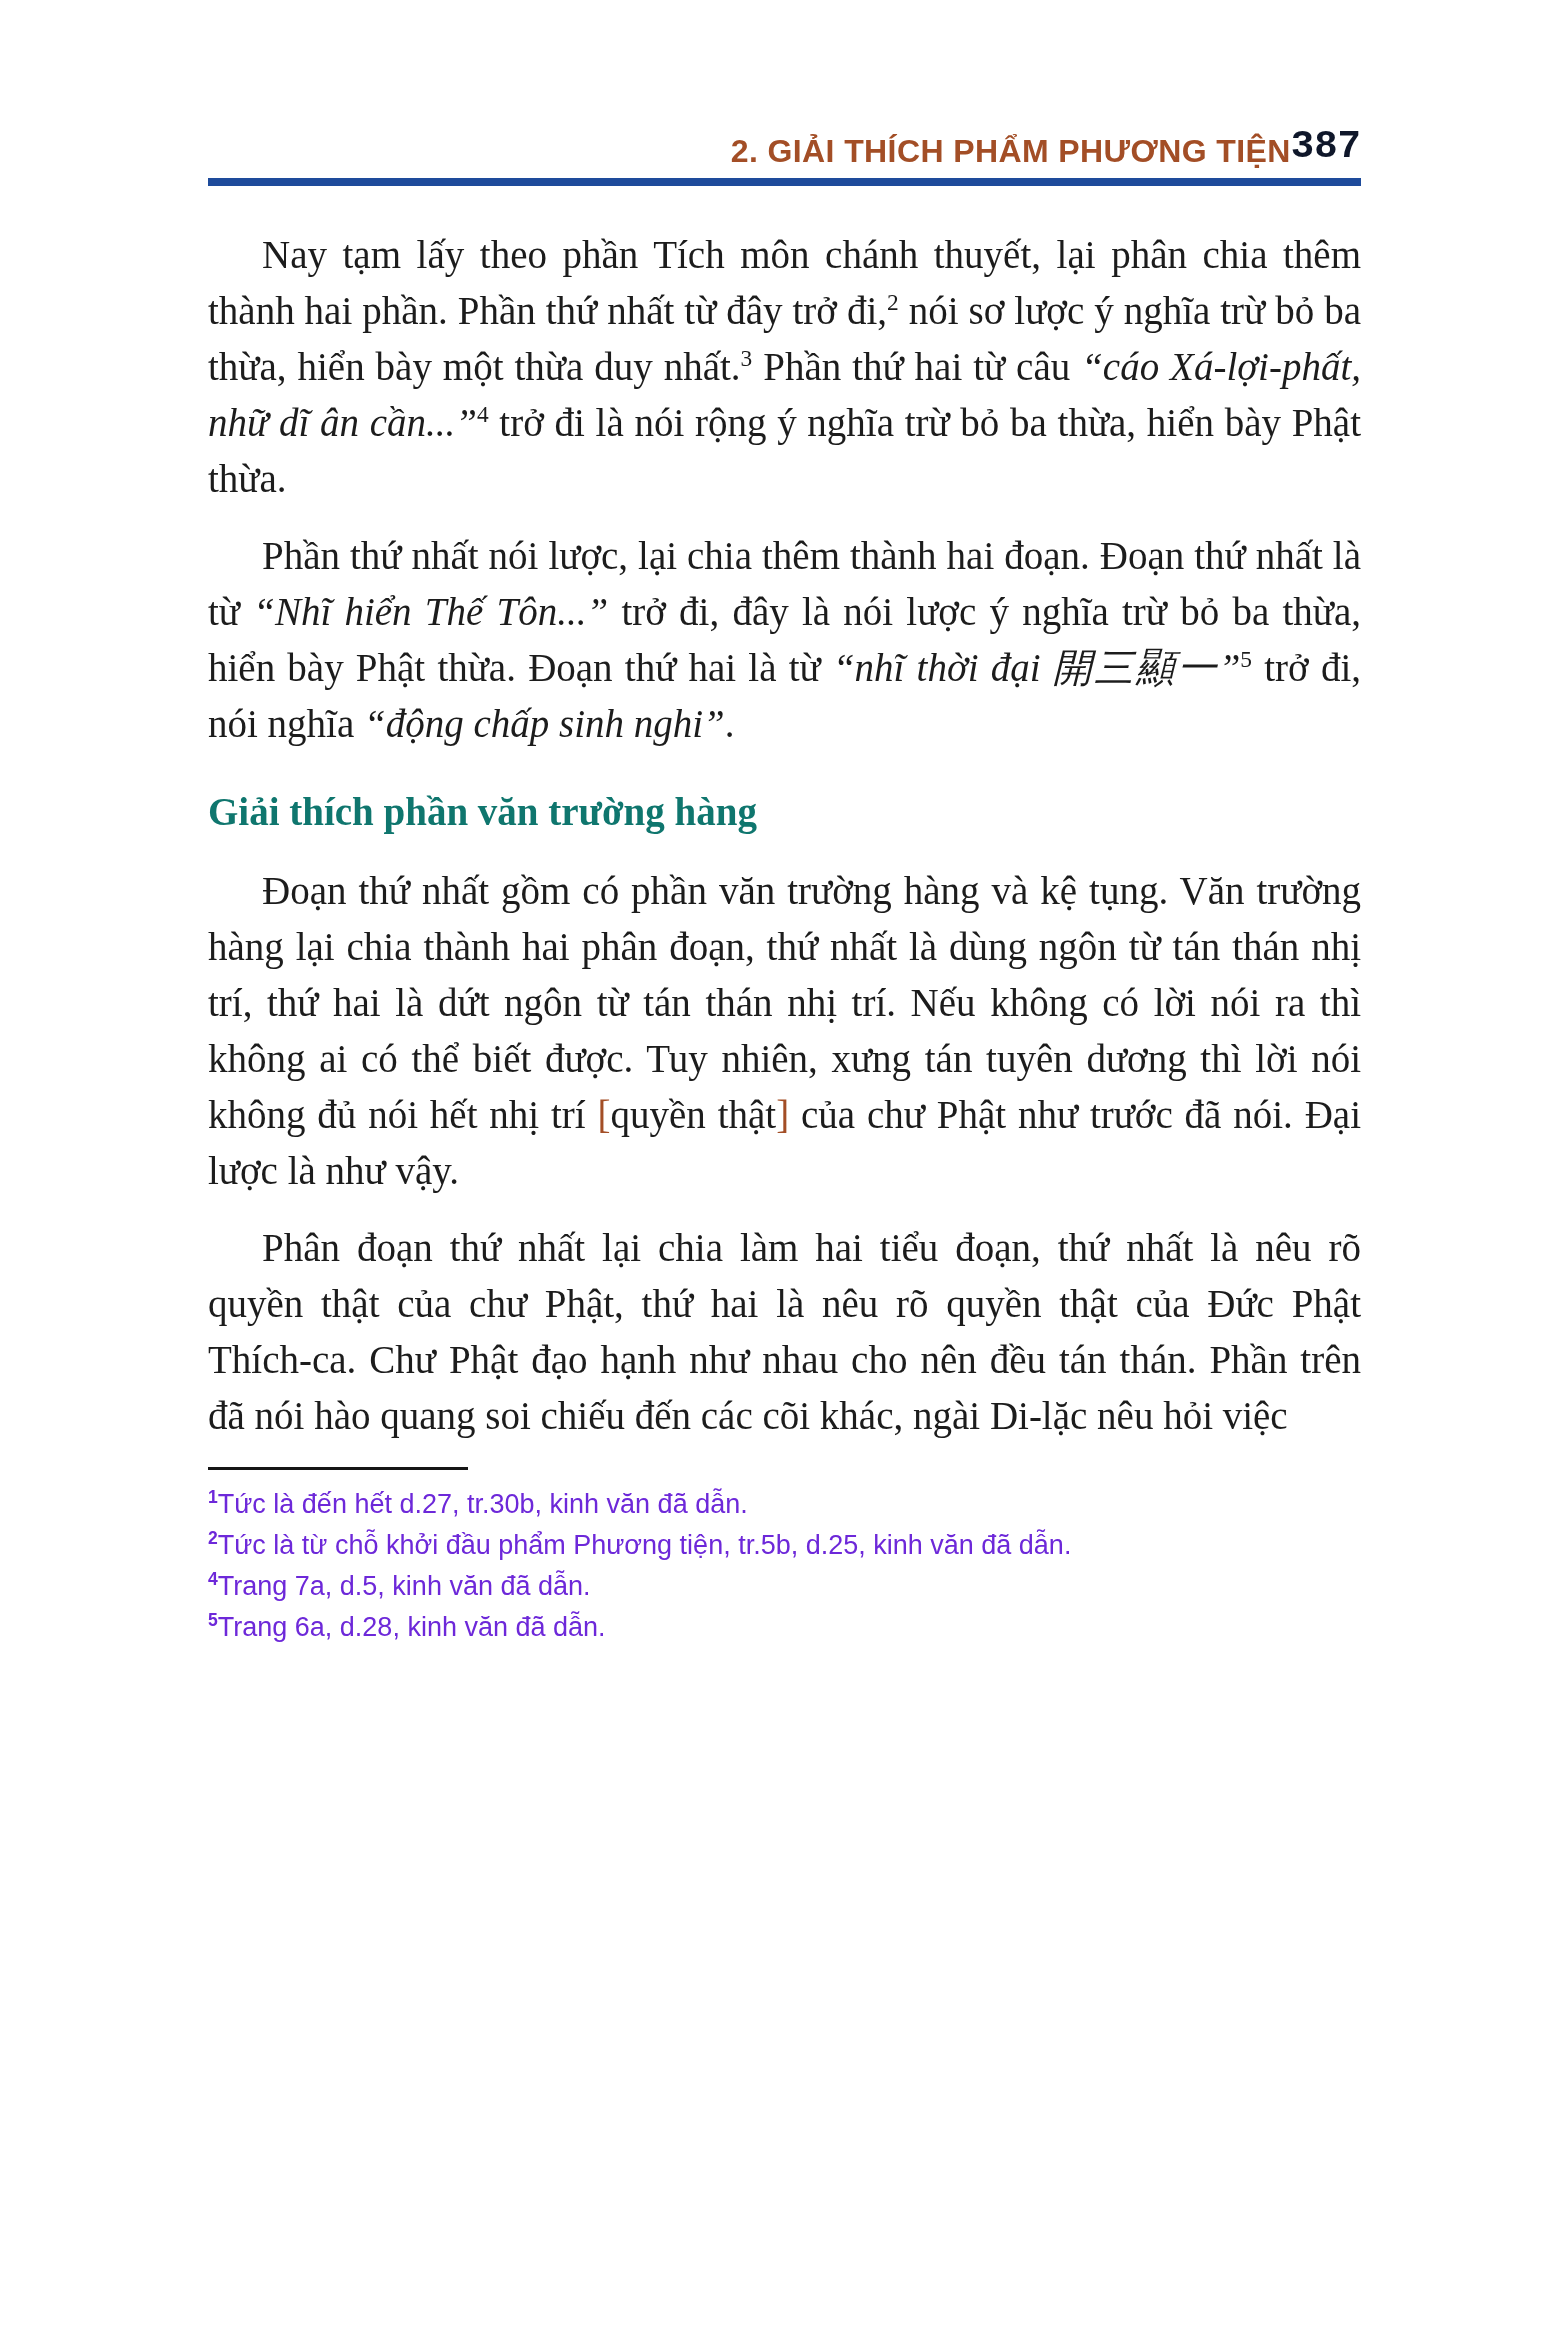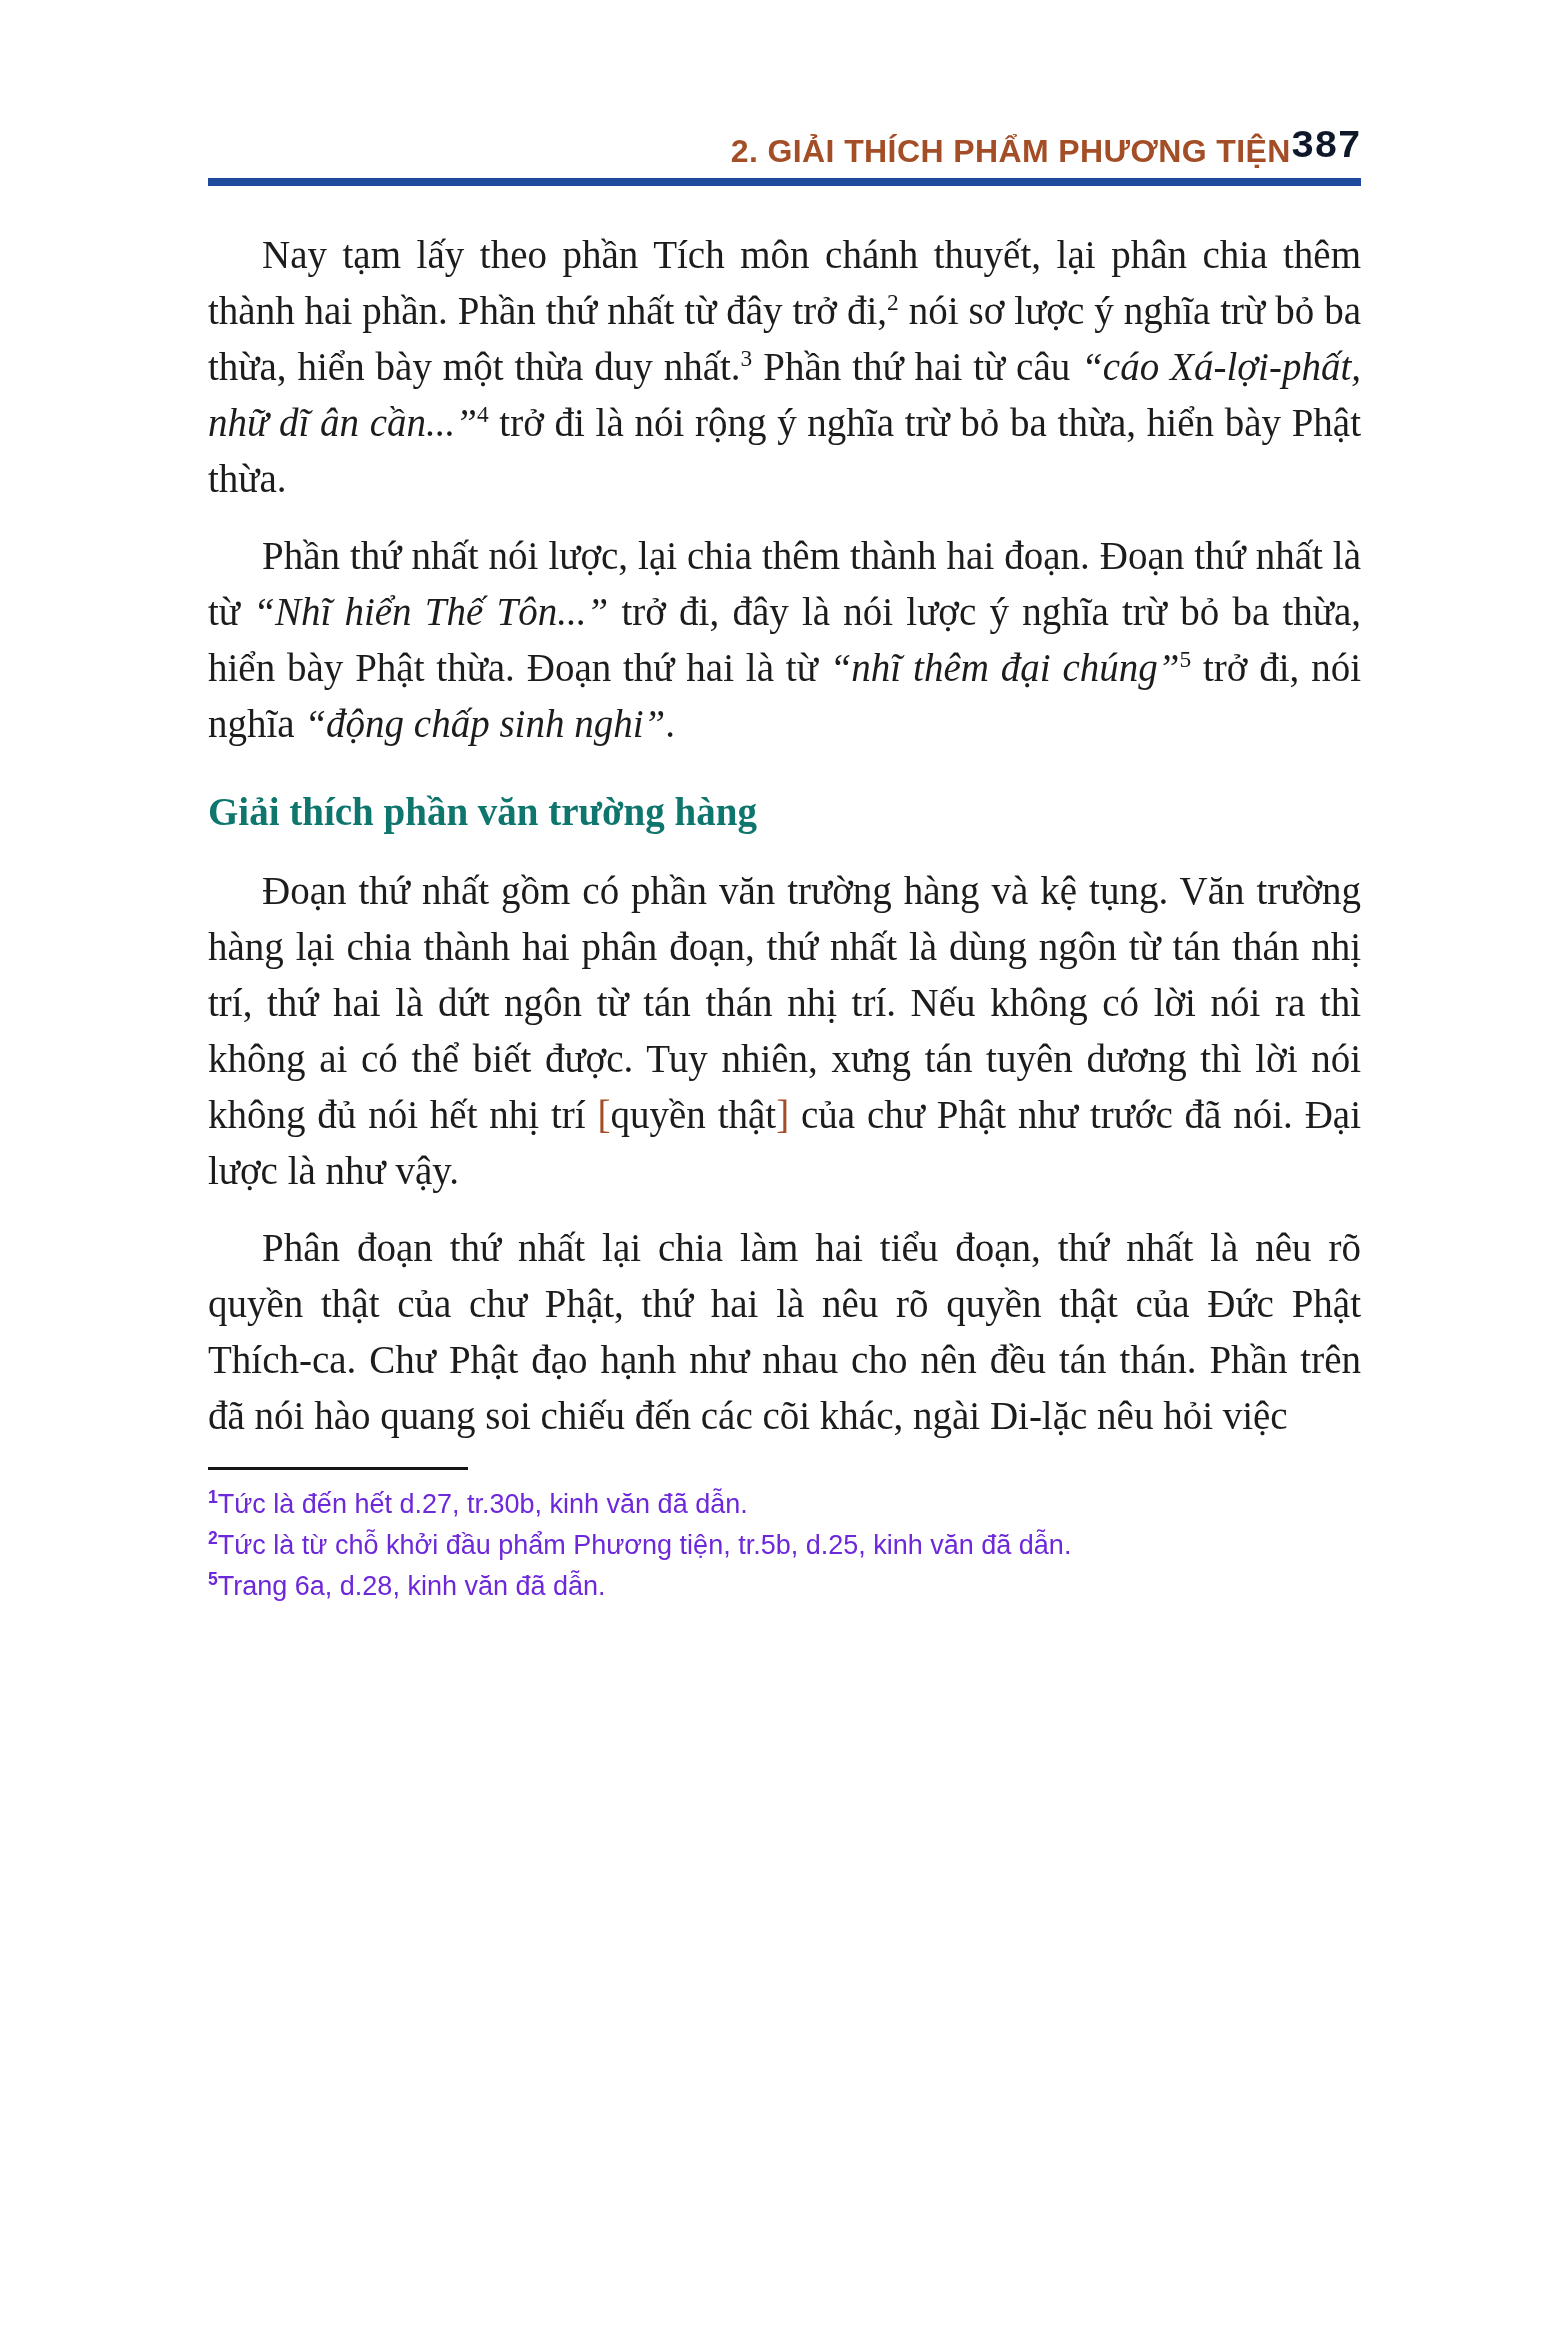--- a/index.html
+++ b/index.html
@@ -109,28 +109,29 @@
 
   <div class="running-header">
     <span class="section-label">2. GIẢI THÍCH PHẨM PHƯƠNG TIỆN</span>
     <span class="page-number">387</span>
   </div>
 
   <div class="header-rule"></div>
 
   <div class="content" id="content">
       <p><span>Nay tạm lấy theo phần Tích môn chánh thuyết, lại phân chia thêm thành hai phần. Phần thứ nhất từ đây trở đi,</span><sup>2</sup><span> nói sơ lược ý nghĩa trừ bỏ ba thừa, hiển bày một thừa duy nhất.</span><sup>3</sup><span> Phần thứ hai từ câu </span><span class="it">“cáo Xá-lợi-phất, nhữ dĩ ân cần...”</span><sup>4</sup><span> trở đi là nói rộng ý nghĩa trừ bỏ ba thừa, hiển bày Phật thừa.</span></p>
-      <p><span>Phần thứ nhất nói lược, lại chia thêm thành hai đoạn. Đoạn thứ nhất là từ </span><span class="it">“Nhĩ hiển Thế Tôn...”</span><span> trở đi, đây là nói lược ý nghĩa trừ bỏ ba thừa, hiển bày Phật thừa. Đoạn thứ hai là từ </span><span class="it">“nhĩ thêm đại chúng”</span><sup>5</sup><span> trở đi, nói nghĩa </span><span class="it">“động chấp sinh nghi”</span><span>.</span></p>
+      <p><span>Phần thứ nhất nói lược, lại chia thêm thành hai đoạn. Đoạn thứ nhất là từ </span><span class="it">“Nhĩ hiển Thế Tôn...”</span><span> trở đi, đây là nói lược ý nghĩa trừ bỏ ba thừa, hiển bày Phật thừa. Đoạn thứ hai là từ </span><span class="it">“nhĩ thời đại 開三顯一”</span><sup>5</sup><span> trở đi, nói nghĩa </span><span class="it">“động chấp sinh nghi”</span><span>.</span></p>
       <h2>Giải thích phần văn trường hàng</h2>
       <p><span>Đoạn thứ nhất gồm có phần văn trường hàng và kệ tụng. Văn trường hàng lại chia thành hai phân đoạn, thứ nhất là dùng ngôn từ tán thán nhị trí, thứ hai là dứt ngôn từ tán thán nhị trí. Nếu không có lời nói ra thì không ai có thể biết được. Tuy nhiên, xưng tán tuyên dương thì lời nói không đủ nói hết nhị trí </span><span class="bk">[</span><span>quyền thật</span><span class="bk">]</span><span> của chư Phật như trước đã nói. Đại lược là như vậy.</span></p>
       <p><span>Phân đoạn thứ nhất lại chia làm hai tiểu đoạn, thứ nhất là nêu rõ quyền thật của chư Phật, thứ hai là nêu rõ quyền thật của Đức Phật Thích-ca. Chư Phật đạo hạnh như nhau cho nên đều tán thán. Phần trên đã nói hào quang soi chiếu đến các cõi khác, ngài Di-lặc nêu hỏi việc</span></p>
     </div>
 
   <div class="fn-rule"></div>
 
   <div class="footnotes" id="footnotes">
       <p><sup>1</sup><span>Tức là đến hết d.27, tr.30b, kinh văn đã dẫn.</span></p>
       <p><sup>2</sup><span>Tức là từ chỗ khởi đầu phẩm Phương tiện, tr.5b, d.25, kinh văn đã dẫn.</span></p>
+      <p><sup>4</sup><span>Trang 7a, d.5, kinh văn đã dẫn.</span></p>
       <p><sup>5</sup><span>Trang 6a, d.28, kinh văn đã dẫn.</span></p>
     </div>
 
 </div>
 
 
 </body></html>

